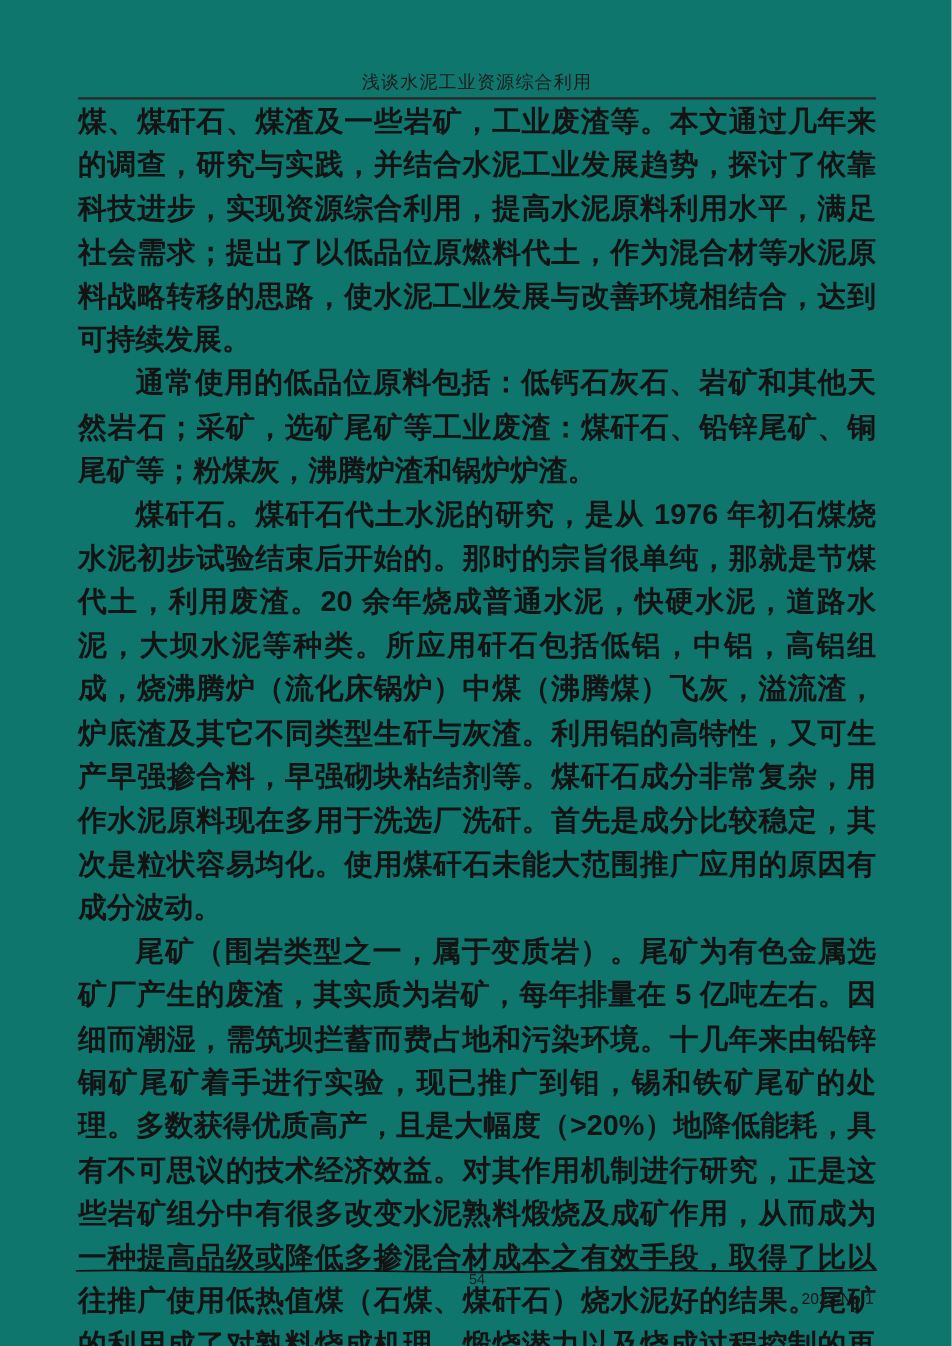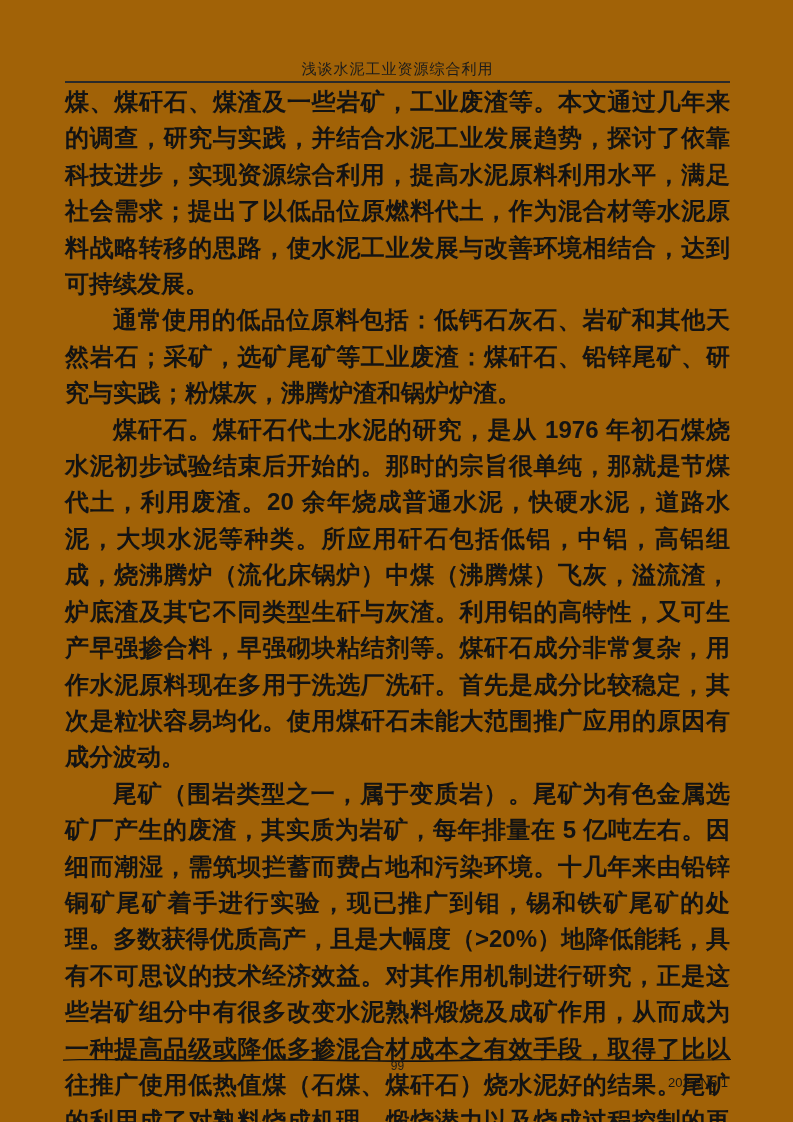--- a/index.html
+++ b/index.html
@@ -5,21 +5,21 @@
   html, body {
     margin: 0;
     padding: 0;
     background: #e8e8e8;
   }
   .page {
     position: relative;
     width: 793px;
     height: 1122px;
     margin: 0 auto;
-    background: #a16207;
+    background: #0f766e;
     overflow: hidden;
     font-family: "Liberation Sans", "Liberation Serif", serif;
     color: #161616;
   }
   
   .header-title {
     position: absolute;
     top: 58px;
     left: 65px;
     width: 665px;
@@ -94,35 +94,35 @@
 </head>
 <body>
 
 <div class="page">
 
   <div class="header-title">浅谈水泥工业资源综合利用</div>
   <div class="header-rule"></div>
 
   <div class="content">
     <p class="continuation">煤、煤矸石、煤渣及一些岩矿，工业废渣等。本文通过几年来的调查，研究与实践，并结合水泥工业发展趋势，探讨了依靠科技进步，实现资源综合利用，提高水泥原料利用水平，满足社会需求；提出了以低品位原燃料代土，作为混合材等水泥原料战略转移的思路，使水泥工业发展与改善环境相结合，达到可持续发展。</p>
-    <p>通常使用的低品位原料包括：低钙石灰石、岩矿和其他天然岩石；采矿，选矿尾矿等工业废渣：煤矸石、铅锌尾矿、研究与实践；粉煤灰，沸腾炉渣和锅炉炉渣。</p>
+    <p>通常使用的低品位原料包括：低钙石灰石、岩矿和其他天然岩石；采矿，选矿尾矿等工业废渣：煤矸石、铅锌尾矿、铜尾矿等；粉煤灰，沸腾炉渣和锅炉炉渣。</p>
     <p>煤矸石。煤矸石代土水泥的研究，是从 1976 年初石煤烧水泥初步试验结束后开始的。那时的宗旨很单纯，那就是节煤代土，利用废渣。20 余年烧成普通水泥，快硬水泥，道路水泥，大坝水泥等种类。所应用矸石包括低铝，中铝，高铝组成，烧沸腾炉（流化床锅炉）中煤（沸腾煤）飞灰，溢流渣，炉底渣及其它不同类型生矸与灰渣。利用铝的高特性，又可生产早强掺合料，早强砌块粘结剂等。煤矸石成分非常复杂，用作水泥原料现在多用于洗选厂洗矸。首先是成分比较稳定，其次是粒状容易均化。使用煤矸石未能大范围推广应用的原因有成分波动。</p>
     <p>尾矿（围岩类型之一，属于变质岩）。尾矿为有色金属选矿厂产生的废渣，其实质为岩矿，每年排量在 5 亿吨左右。因细而潮湿，需筑坝拦蓄而费占地和污染环境。十几年来由铅锌铜矿尾矿着手进行实验，现已推广到钼，锡和铁矿尾矿的处理。多数获得优质高产，且是大幅度（&gt;20%）地降低能耗，具有不可思议的技术经济效益。对其作用机制进行研究，正是这些岩矿组分中有很多改变水泥熟料煅烧及成矿作用，从而成为一种提高品级或降低多掺混合材成本之有效手段，取得了比以往推广使用低热值煤（石煤、煤矸石）烧水泥好的结果。尾矿的利用成了对熟料烧成机理，煅烧潜力以及烧成过程控制的再认识的契机。各地区尾矿组成不同，其增加强度和降低煤耗程度亦不同。需因地制宜地选择使用。</p>
   </div>
 
   <div class="footer-bar">
     <svg width="668" height="8" viewBox="0 0 668 8" xmlns="http://www.w3.org/2000/svg">
       <path d="M0,3.4
                C 55,1.6 110,5.2 190,3.6
                C 265,2.1 320,6.0 400,3.4
                C 475,1.2 545,5.4 668,2.9
                L 668,4.1
                C 545,6.9 475,2.6 400,5.3
                C 320,7.8 265,3.4 190,5.2
                C 110,6.9 55,3.0 0,4.8 Z" fill="#111111"></path>
     </svg>
   </div>
   <div class="footer-row">
-    <div class="page-number">99</div>
+    <div class="page-number">54</div>
     <div class="issue-label">2023.No.1</div>
   </div>
 
 </div>
 
 </body></html>

